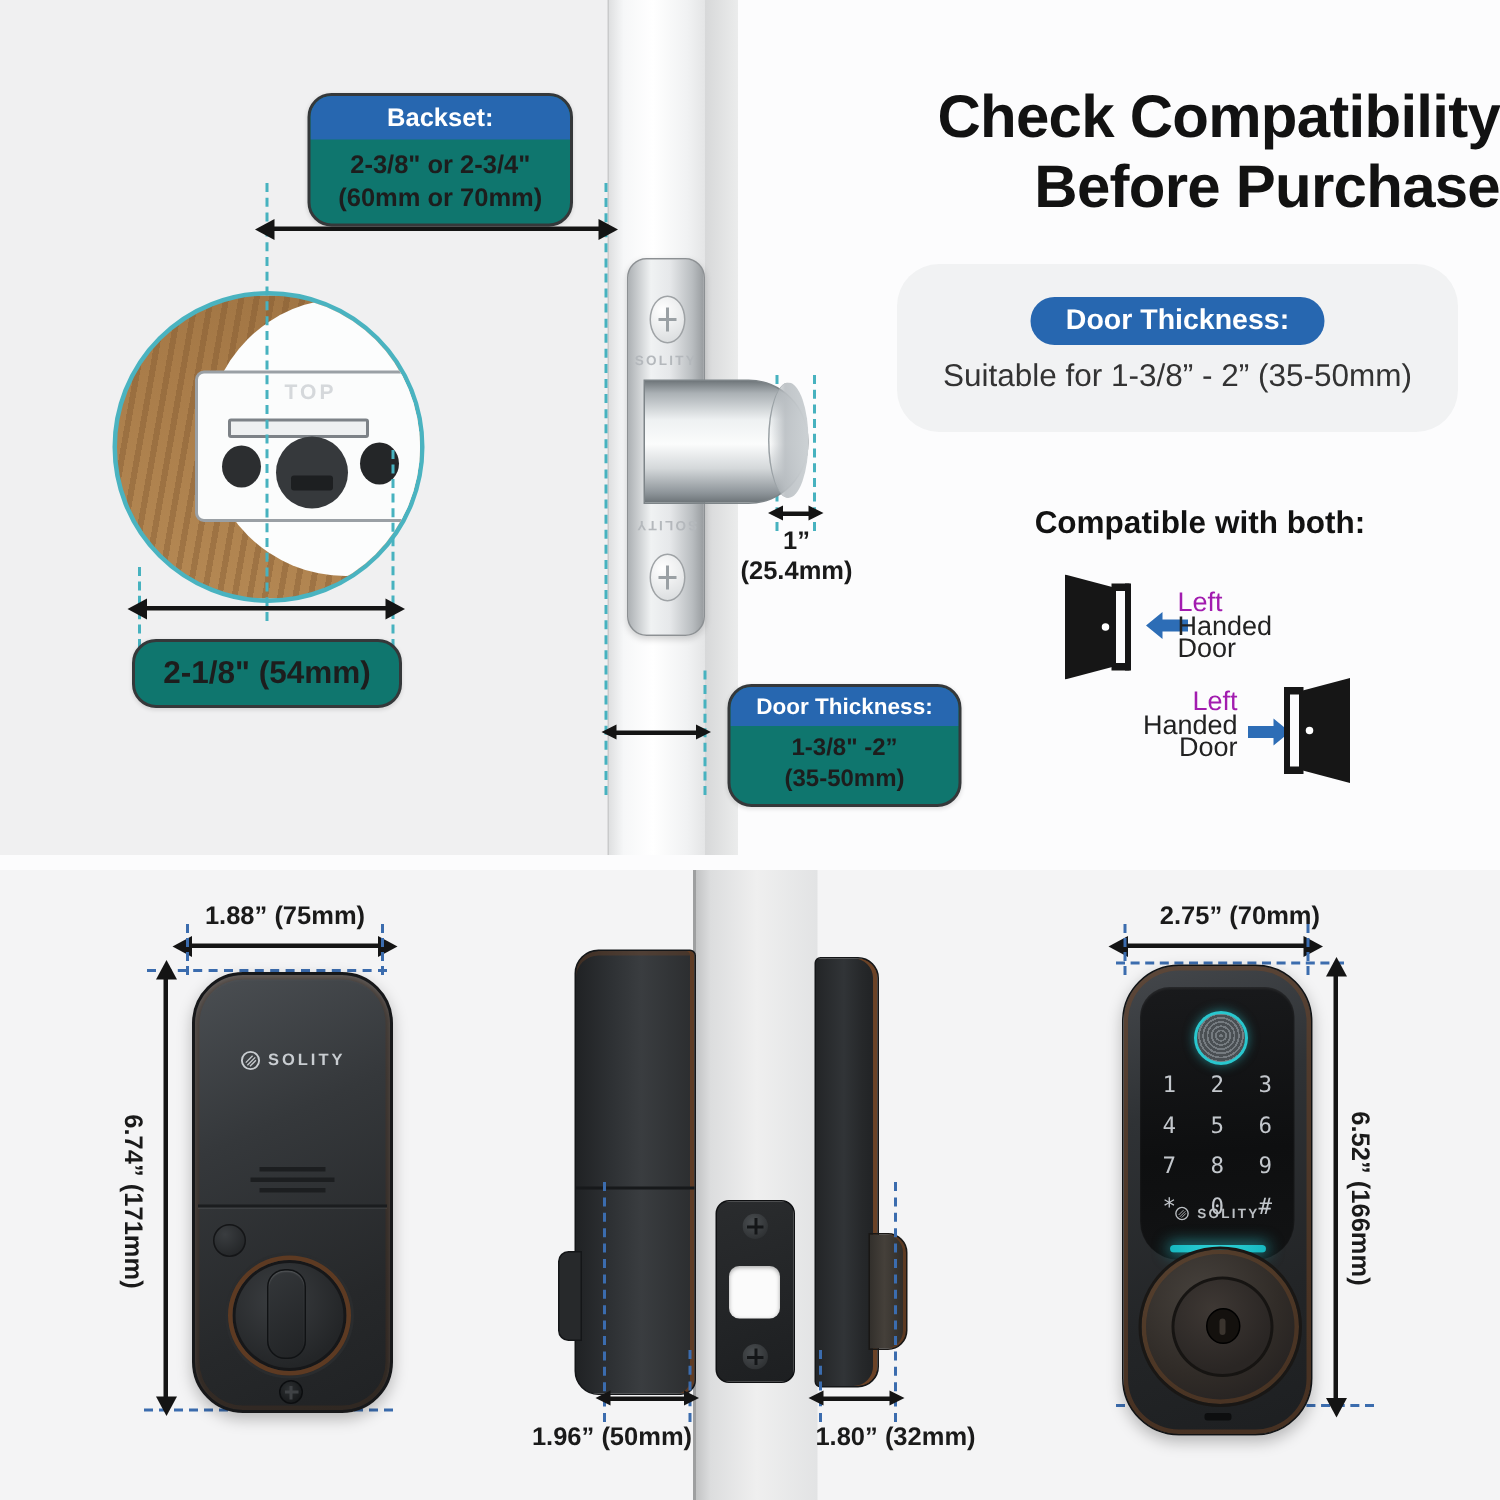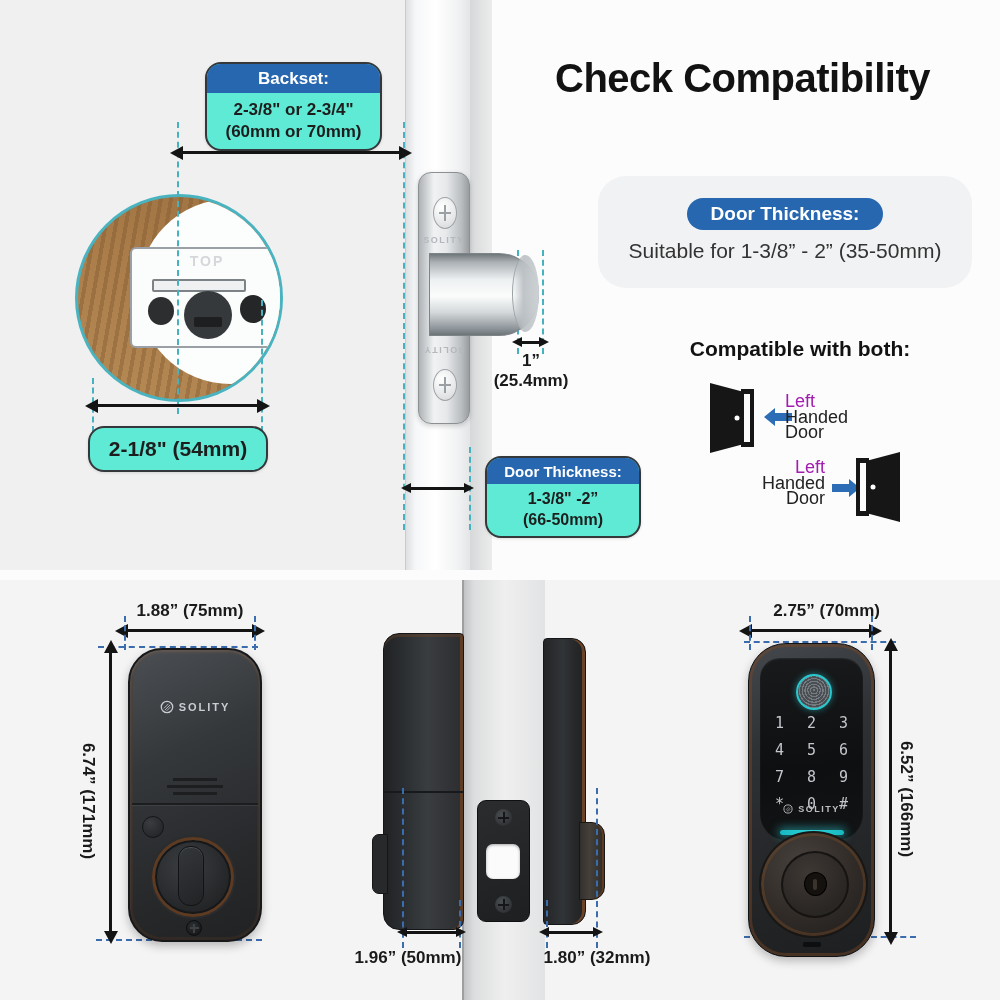--- a/index.html
+++ b/index.html
@@ -35,21 +35,21 @@
     border:7px solid transparent;border-top:0;border-bottom:13px solid #141414;}
   .varrow::after{content:"";position:absolute;bottom:-12px;left:-5.5px;width:0;height:0;
     border:7px solid transparent;border-bottom:0;border-top:13px solid #141414;}
 
   
   .dash-teal{position:absolute;width:0;border-left:2px dashed #47b2bf;}
   .dash-navy{position:absolute;width:0;border-left:2px dashed #3b6cae;}
   .dash-navy-h{position:absolute;height:0;border-top:2px dashed #3b6cae;}
 
   
-  .label-card{position:absolute;background:#5eead4;border:2px solid #35383a;border-radius:16px;
+  .label-card{position:absolute;background:#0f766e;border:2px solid #35383a;border-radius:16px;
     overflow:hidden;text-align:center;box-shadow:0 1px 3px rgba(0,0,0,.12);}
   .label-card .hd{background:#2767b0;color:#fff;font-weight:bold;padding:5px 4px 4px;}
   .label-card .bd{font-weight:bold;color:#1d1d1d;padding:6px 4px;}
 
   
   .zoom-circle{left:75px;top:194px;width:202px;height:202px;border-radius:50%;
     border:3px solid #4ab3c0;overflow:hidden;
     background:repeating-linear-gradient(100deg,rgba(122,82,43,.35) 0 4px,rgba(0,0,0,0) 4px 10px),
                linear-gradient(20deg,#b68a55,#a97c49 60%,#9e7342);}
   .hole-white{left:60px;top:2px;width:185px;height:185px;border-radius:50%;background:#fcfdfd;}
@@ -80,21 +80,21 @@
     background:linear-gradient(180deg,#70777b 0%,#aab0b4 10%,#eef1f2 32%,#fbfcfc 52%,#d4d8da 72%,#8e959a 92%,#6d7478 100%);}
   .bolt-face{right:-1px;top:1px;width:26px;height:77px;border-radius:50%;
     border-left:1px solid #9aa1a5;
     background:linear-gradient(90deg,rgba(255,255,255,0) 0,rgba(186,191,195,.9) 40%,#ccd1d4);}
 
   .dim-txt{position:absolute;font-size:17px;font-weight:600;color:#1a1a1a;text-align:center;}
   .vdim{position:absolute;width:140px;text-align:center;font-size:17px;font-weight:600;
     color:#1a1a1a;transform:rotate(90deg);}
 
   
-  .headline{left:555px;top:55px;width:445px;text-align:left;font-size:40px;line-height:47px;
+  .headline{left:555px;top:55px;width:445px;text-align:right;font-size:40px;line-height:47px;
     font-weight:800;color:#121212;letter-spacing:-0.5px;}
   .thick-card{left:598px;top:176px;width:374px;height:112px;border-radius:28px;
     background:#f1f2f3;text-align:center;}
   .thick-badge{display:inline-block;margin-top:22px;padding:5px 24px;border-radius:18px;
     background:#2767b0;color:#fff;font-weight:bold;font-size:19px;}
   .thick-text{margin-top:9px;font-size:21px;color:#333;}
   .both-heading{left:640px;top:337px;width:320px;text-align:center;font-size:21px;
     font-weight:800;color:#121212;}
   .hand-word{font-size:18px;line-height:15.5px;color:#222;}
   .hand-word.em{color:#a21caf;font-weight:normal;}
@@ -237,26 +237,27 @@
   </div>
   <div class="harrow sm" style="left:521px;top:341px;width:19px;"></div>
   <div class="dim-txt" style="left:481px;top:351px;width:100px;">1”</div>
   <div class="dim-txt" style="left:481px;top:371px;width:100px;">(25.4mm)</div>
 
   <div class="harrow sm" style="left:410px;top:487px;width:55px;"></div>
   <div class="label-card" style="left:485px;top:456px;width:152px;">
     <div class="hd" style="font-size:15px;">Door Thickness:</div>
     <div class="bd" style="font-size:16px;line-height:1.3;padding:5px 2px;">
       <div>1-3/8" -2”</div>
-      <div>(66-50mm)</div>
+      <div>(35-50mm)</div>
     </div>
   </div>
 
   <div class="abs headline">
     <div>Check Compatibility</div>
+    <div>Before Purchase</div>
   </div>
 
   <div class="abs thick-card">
     <div class="thick-badge">Door Thickness:</div>
     <div class="thick-text">Suitable for 1-3/8” - 2” (35-50mm)</div>
   </div>
 
   <div class="abs both-heading">Compatible with both:</div>
 
   <svg class="abs" style="left:708px;top:383px;" width="52" height="70" viewBox="0 0 52 70">

